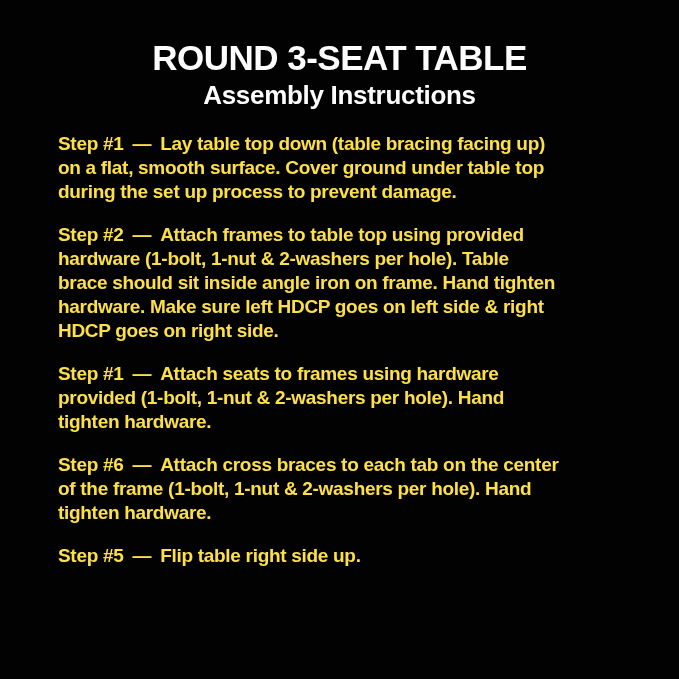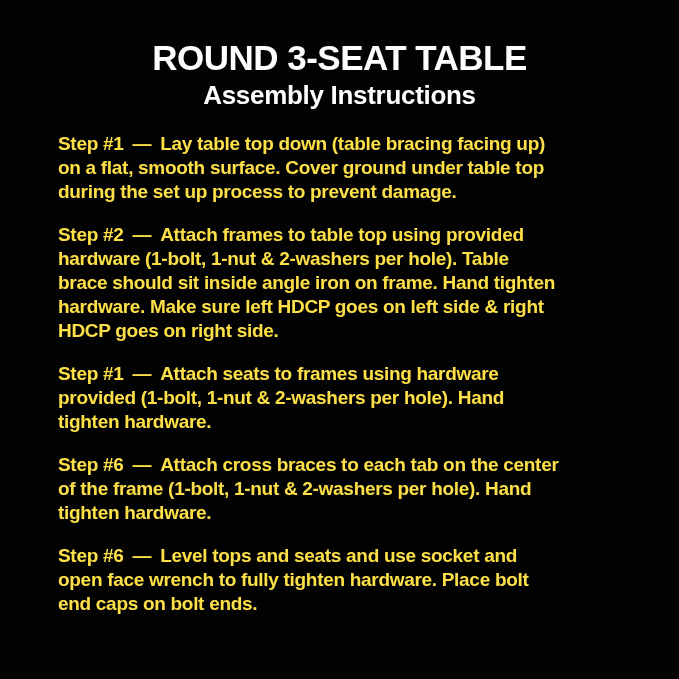--- a/index.html
+++ b/index.html
@@ -80,18 +80,16 @@
 HDCP goes on right side.</span></p>
 
     <p class="step"><span class="step-label">Step #1</span><span class="step-dash">—</span><span class="step-text">Attach seats to frames using hardware
 provided (1-bolt, 1-nut &amp; 2-washers per hole). Hand
 tighten hardware.</span></p>
 
     <p class="step"><span class="step-label">Step #6</span><span class="step-dash">—</span><span class="step-text">Attach cross braces to each tab on the center
 of the frame (1-bolt, 1-nut &amp; 2-washers per hole). Hand
 tighten hardware.</span></p>
 
+    <p class="step"><span class="step-label">Step #5</span><span class="step-dash">—</span><span class="step-text">Flip table right side up.</span></p>
 
-    <p class="step"><span class="step-label">Step #6</span><span class="step-dash">—</span><span class="step-text">Level tops and seats and use socket and
-open face wrench to fully tighten hardware. Place bolt
-end caps on bolt ends.</span></p>
   </div>
 </div>
 
 </body></html>

